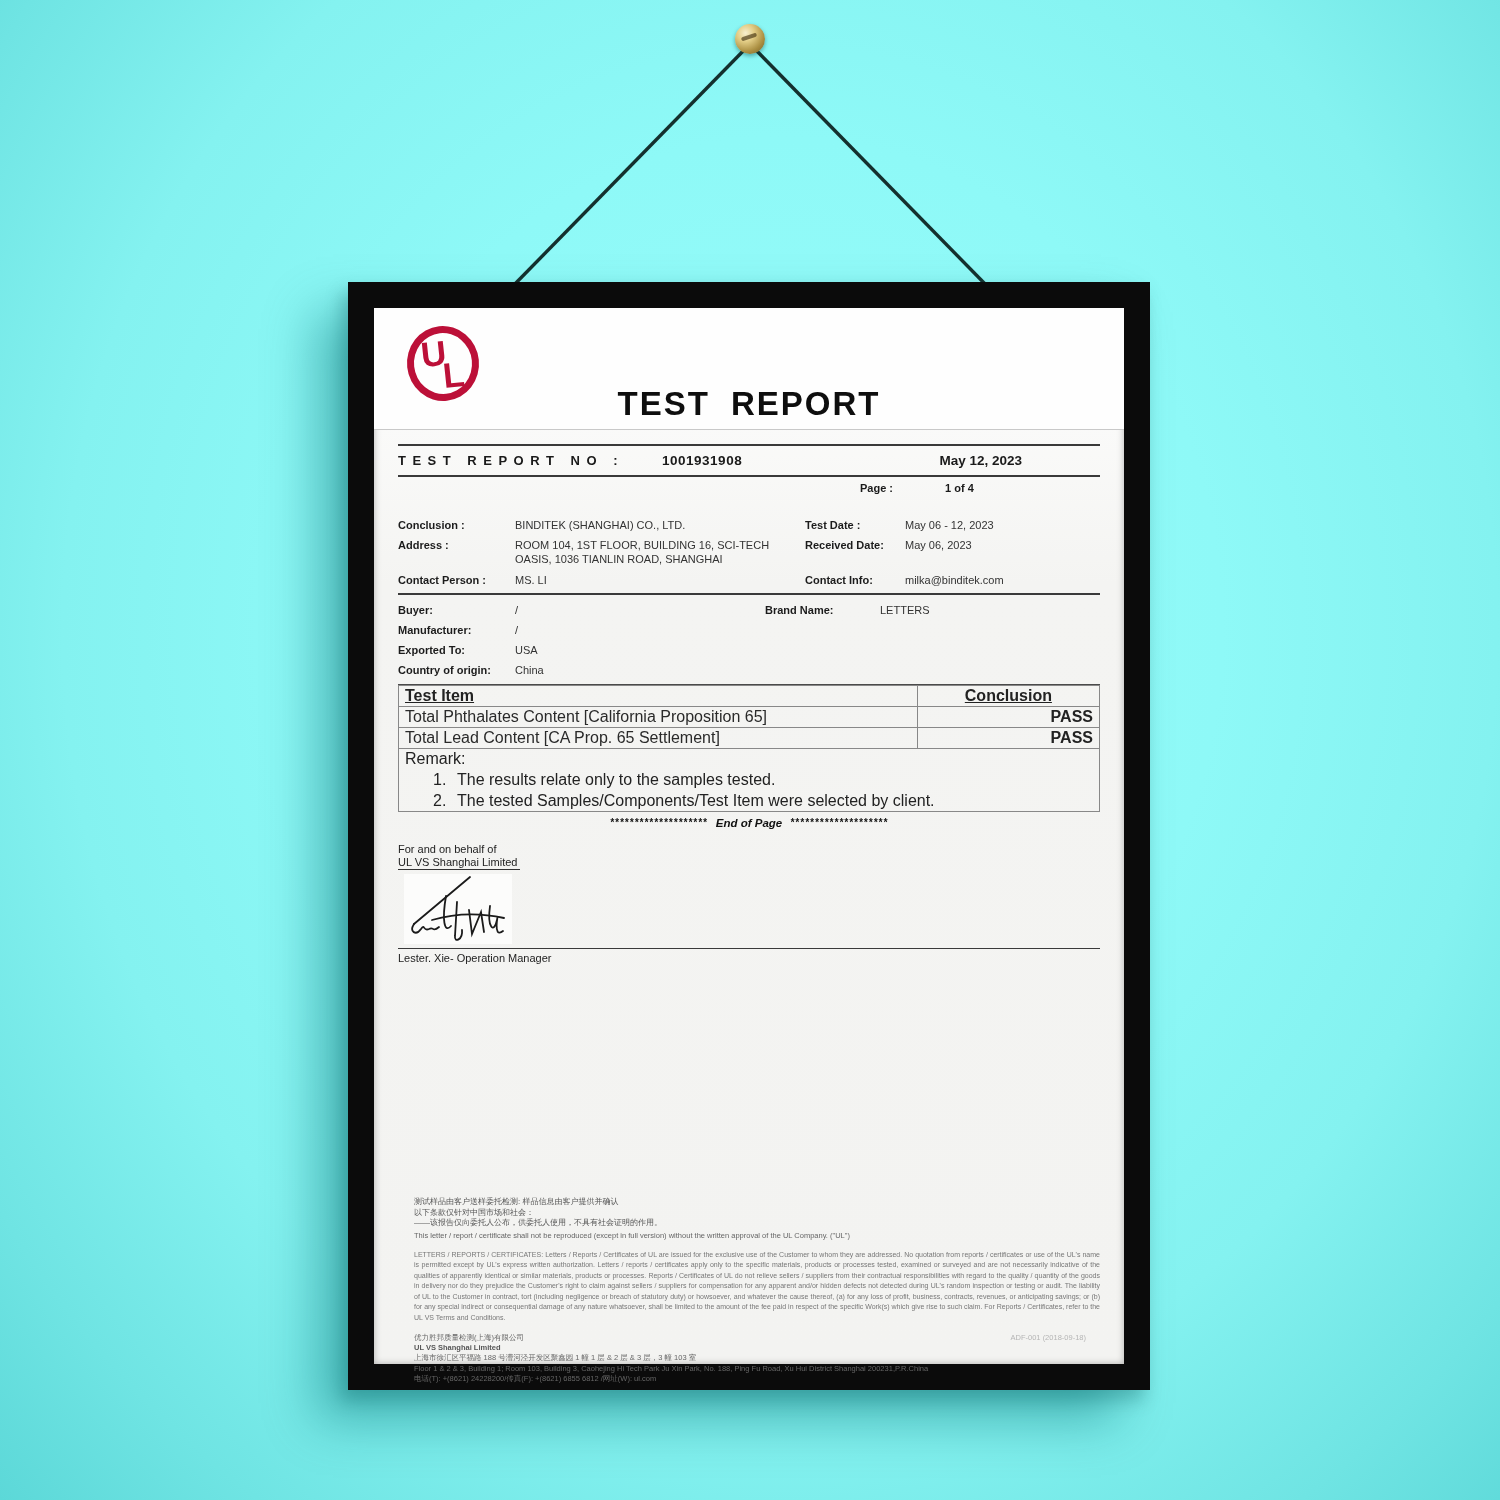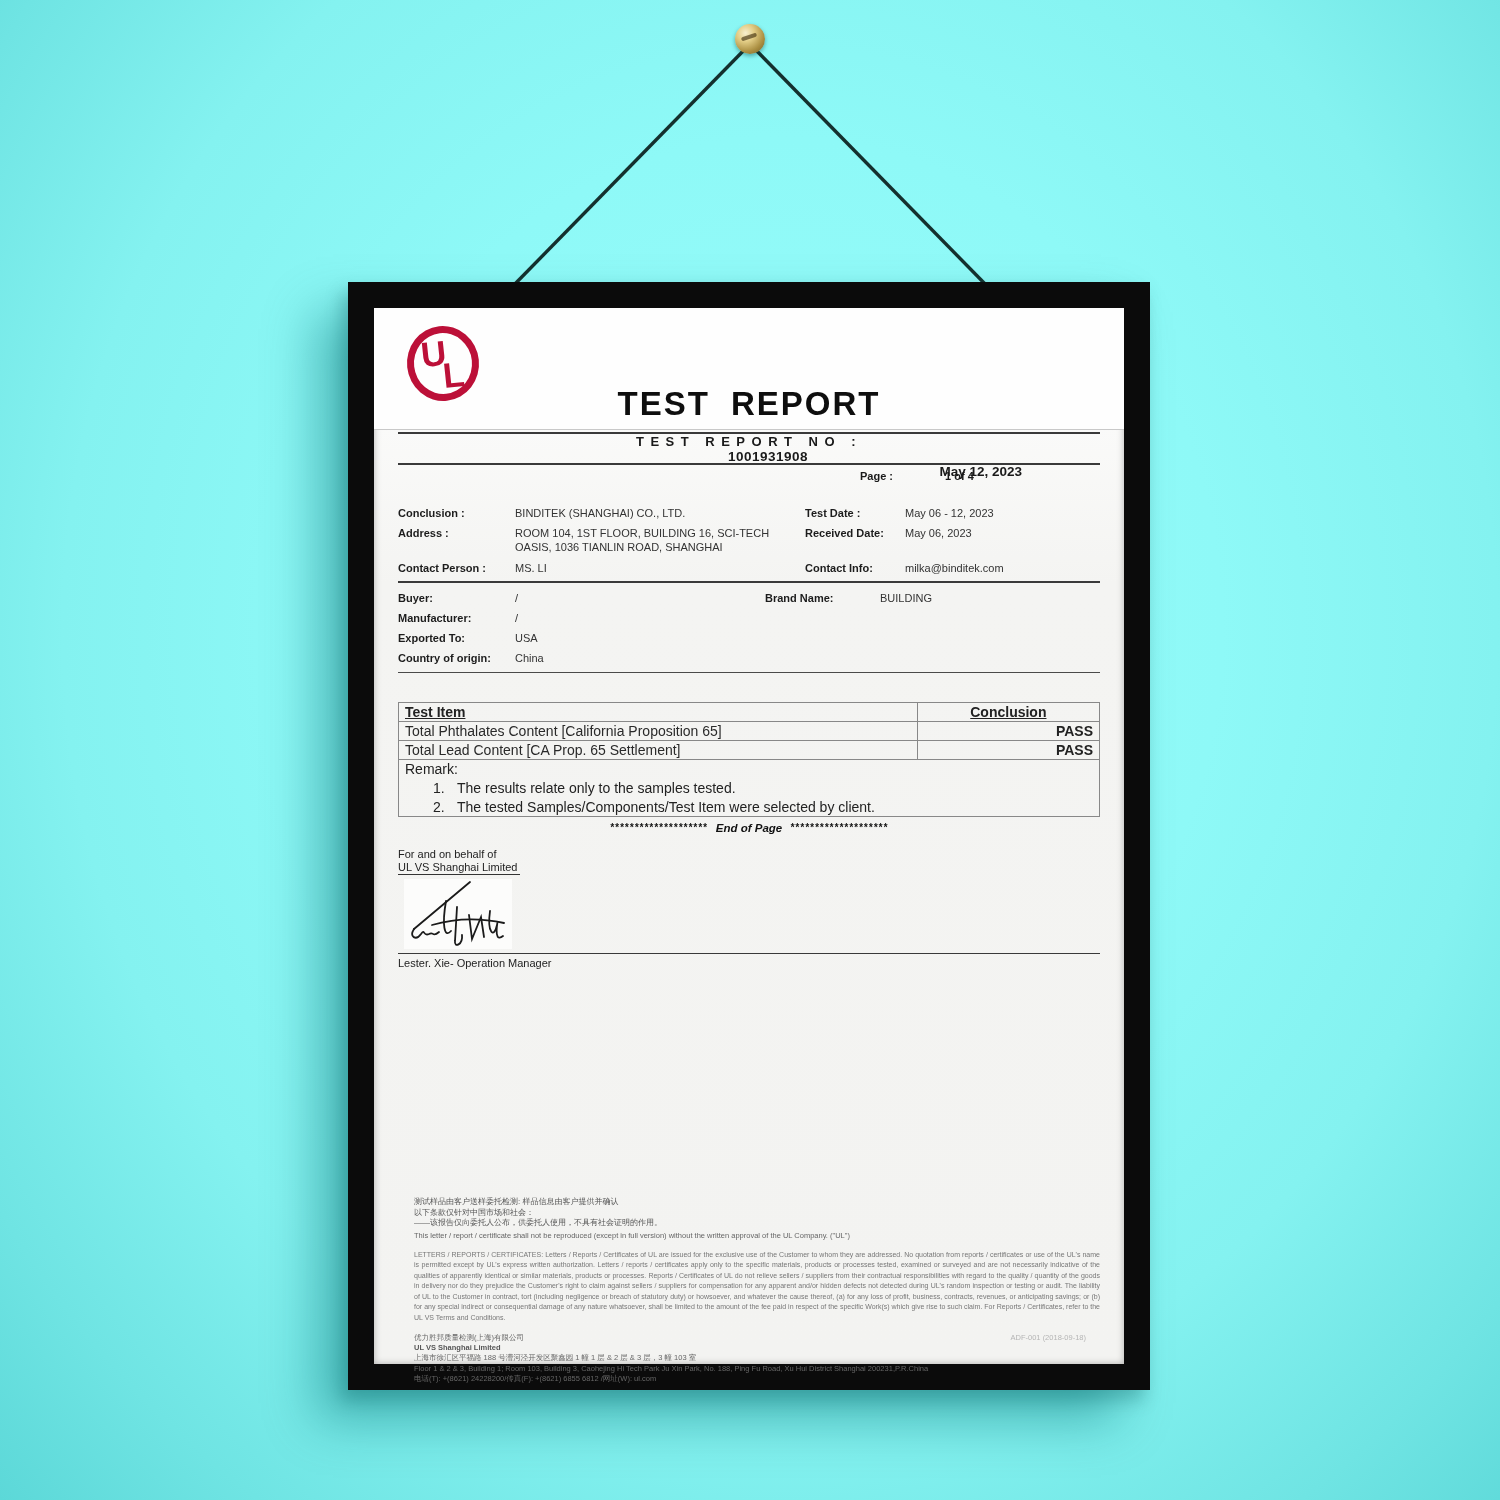--- a/index.html
+++ b/index.html
@@ -39,22 +39,22 @@
   .doc-header { position:relative; height:122px; margin:0 -24px; padding:0 24px;
     background:#fefefe; border-bottom:1px solid #c9c9c9; }
   .ul-logo { position:absolute; left:33px; top:18px; width:72px; height:75px;
     border:7px solid #bc1038; border-radius:50%; transform: rotate(-6deg); }
   .ul-logo .u { position:absolute; left:8px; top:0px; font-size:35px; font-weight:bold; color:#bc1038; }
   .ul-logo .l { position:absolute; right:9px; bottom:-2px; font-size:35px; font-weight:bold; color:#bc1038; }
   .doc-title { text-align:center; padding-top:77px; font-size:33px; font-weight:bold;
     letter-spacing:2px; word-spacing:10px; color:#0e0e0e; }
 
   .report-row { display:flex; align-items:center; height:33px;
-    border-top:2px solid #3a3a3a; margin-top:2px; border-bottom:2px solid #3a3a3a;
-    font-weight:bold; font-size:13px; color:#1a1a1a;flex-direction:column; }
+    border-top:2px solid #3a3a3a; margin-top:14px; border-bottom:2px solid #3a3a3a;
+    font-weight:bold; font-size:13px; color:#1a1a1a; }
   .rn-label { letter-spacing:6.5px; }
   .rn-value { margin-left:38px; font-size:13.5px; letter-spacing:.5px; }
   .rn-date  { margin-left:auto; margin-right:78px; font-size:13.5px; }
 
   .page-row { height:21px; display:flex; align-items:center; font-size:11px; font-weight:bold; color:#1a1a1a; }
   .page-label { margin-left:462px; }
   .page-value { margin-left:52px; }
 
   
   .info-block { margin-top:20px; }
@@ -64,21 +64,21 @@
   .val { color:#333; padding-right:16px; }
 
   .rule-dark { border-top:2px solid #3a3a3a; margin-top:3px; }
   .rule-mid  { border-top:1.5px solid #4a4a4a; margin-top:1px; }
 
   .sample-block { margin-top:9px; }
   .sample-row { display:grid; grid-template-columns:117px 250px 115px 1fr;
     font-size:11px; line-height:13px; margin-bottom:7px; }
 
   
-  table.test-table { width:100%; margin-top:29px; border-collapse:collapse; font-size:14px; color:#222; }
+  table.test-table { width:100%; border-collapse:collapse; font-size:16px; color:#222; }
   table.test-table td, table.test-table th { border:1px solid #888; padding:1px 6px; }
   th.ti { text-align:left; text-decoration:underline; font-weight:bold; height:17px; width:74%; }
   th.cc { text-align:center; text-decoration:underline; font-weight:bold; }
   td.item { height:17px; color:#2a2a2a; }
   td.pass { text-align:right;font-weight:bold; }
   td.remark-cell { padding:2px 6px 6px 6px; }
   .remark-item { display:flex; margin-top:3px; }
   .remark-num { width:24px; margin-left:28px; }
 
   .end-of-page { margin-top:5px; text-align:center; font-weight:bold; font-size:11.5px; color:#111;font-style:italic; }
@@ -157,21 +157,21 @@
         </div>
       </div>
 
       <div class="rule-dark"></div>
 
       <div class="sample-block">
         <div class="sample-row">
           <span class="lbl">Buyer:</span>
           <span class="val">/</span>
           <span class="lbl">Brand Name:</span>
-          <span class="val">BUILDING</span>
+          <span class="val">LETTERS</span>
         </div>
         <div class="sample-row">
           <span class="lbl">Manufacturer:</span>
           <span class="val">/</span>
         </div>
         <div class="sample-row">
           <span class="lbl">Exported To:</span>
           <span class="val">USA</span>
         </div>
         <div class="sample-row">

